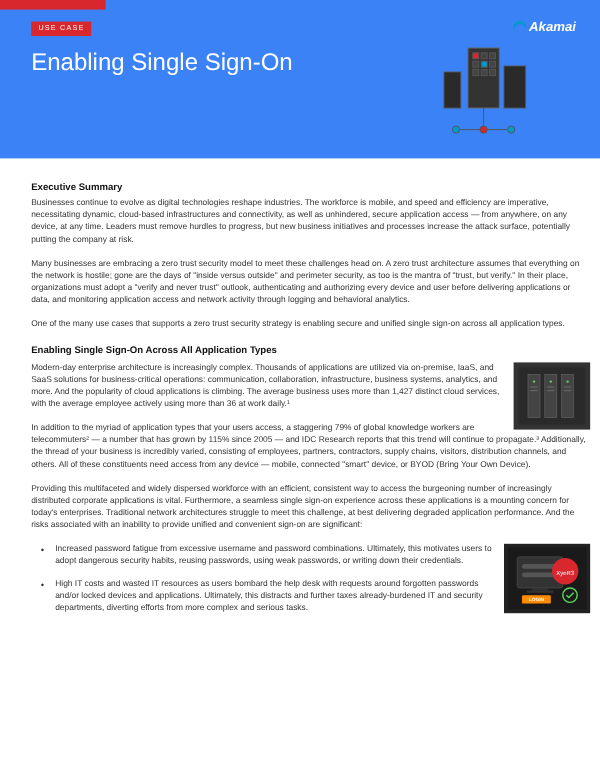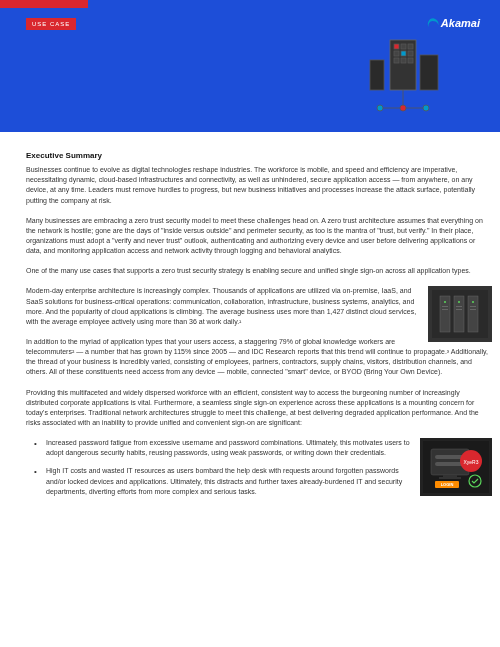--- a/index.html
+++ b/index.html
@@ -12,21 +12,21 @@
       height: 647px;
       background: #fff;
       font-family: Arial, Helvetica, sans-serif;
       font-size: 7px;
       line-height: 1.4;
       color: #333;
     }
     .header {
       width: 100%;
       height: 132px;
-      background: #1d4ed8;
+      background: #3b82f6;
       position: relative;
       padding: 18px 26px 0 26px;
       overflow: hidden;
     }
     .header-accent {
       position: absolute;
       top: 0;
       left: 0;
       width: 88px;
       height: 8px;
@@ -152,32 +152,33 @@
         <circle cx="40" cy="78" r="3" fill="#0099cc"></circle>
         <circle cx="86" cy="78" r="3" fill="#0099cc"></circle>
         <circle cx="63" cy="78" r="3" fill="#d9272e"></circle>
         <rect x="30" y="30" width="14" height="30" fill="#2a2a2a" stroke="#555"></rect>
         <rect x="80" y="25" width="18" height="35" fill="#2a2a2a" stroke="#555"></rect>
       </g>
     </svg>
   </div>
   <span class="badge">USE CASE</span>
   <h1 class="title">
-    <br>
+    <span>Enabling Single Sign-On</span><br>
   </h1>
 </div>
 
 <div class="content">
 
   <h2 class="section-heading">Executive Summary</h2>
   <p class="para">Businesses continue to evolve as digital technologies reshape industries. The workforce is mobile, and speed and efficiency are imperative, necessitating dynamic, cloud-based infrastructures and connectivity, as well as unhindered, secure application access — from anywhere, on any device, at any time. Leaders must remove hurdles to progress, but new business initiatives and processes increase the attack surface, potentially putting the company at risk.</p>
   <p class="para">Many businesses are embracing a zero trust security model to meet these challenges head on. A zero trust architecture assumes that everything on the network is hostile; gone are the days of "inside versus outside" and perimeter security, as too is the mantra of "trust, but verify." In their place, organizations must adopt a "verify and never trust" outlook, authenticating and authorizing every device and user before delivering applications or data, and monitoring application access and network activity through logging and behavioral analytics.</p>
   <p class="para">One of the many use cases that supports a zero trust security strategy is enabling secure and unified single sign-on across all application types.</p>
 
   <div class="section2">
+    <h2 class="section-heading">Enabling Single Sign-On Across All Application Types</h2>
     <div class="float-img-right">
       <svg width="56" height="48" viewBox="0 0 56 48">
         <rect x="0" y="0" width="56" height="48" fill="#2a2a2a"></rect>
         <rect x="8" y="6" width="10" height="36" fill="#444" stroke="#666" stroke-width="0.5"></rect>
         <rect x="22" y="6" width="10" height="36" fill="#444" stroke="#666" stroke-width="0.5"></rect>
         <rect x="36" y="6" width="10" height="36" fill="#444" stroke="#666" stroke-width="0.5"></rect>
         <circle cx="13" cy="12" r="1" fill="#5bd65b"></circle>
         <circle cx="27" cy="12" r="1" fill="#5bd65b"></circle>
         <circle cx="41" cy="12" r="1" fill="#5bd65b"></circle>
         <rect x="10" y="16" width="6" height="1" fill="#666"></rect>

